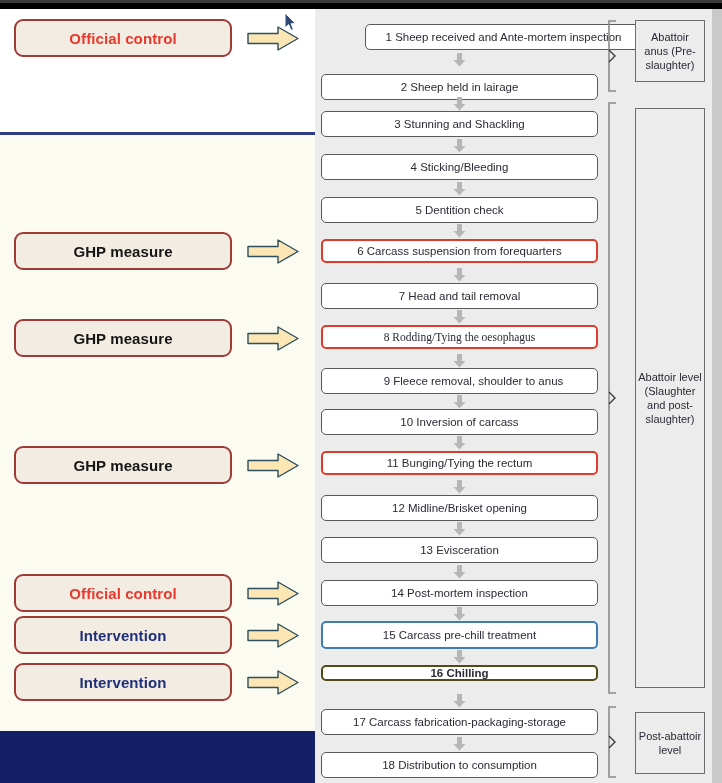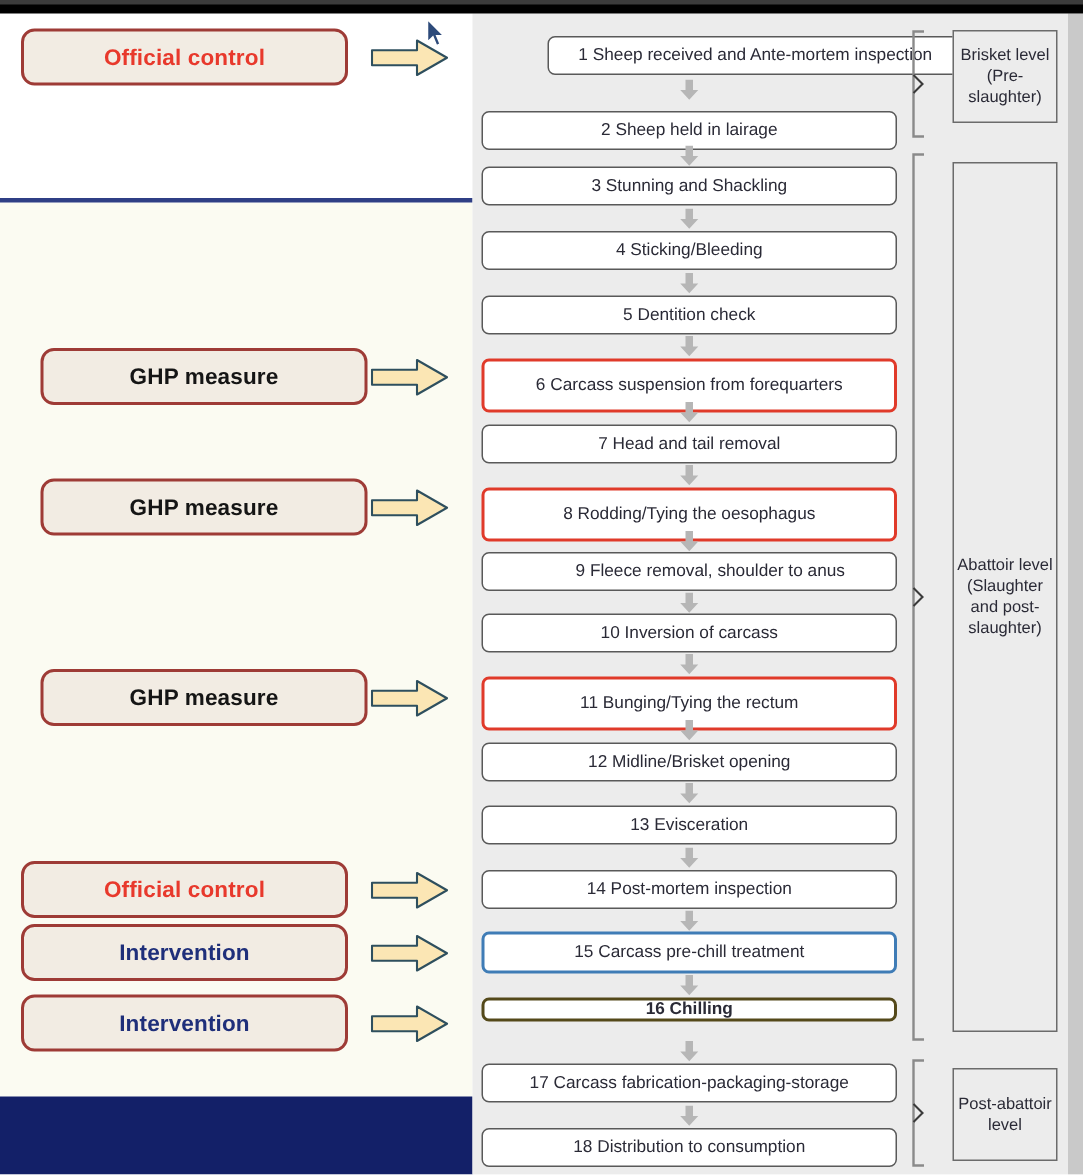--- a/index.html
+++ b/index.html
@@ -71,21 +71,21 @@
     border-radius: 9px;
     background: #f2ece3;
     display: flex;
     align-items: center;
     justify-content: center;
     font-size: 15px;
     font-weight: bold;
     letter-spacing: 0.1px;
   }
   .legend-pill.kind-official { color: #e8392c; }
-  .legend-pill.kind-ghp      { color: #151515; margin-left: 13px; }
+  .legend-pill.kind-ghp      { color: #151515; }
   .legend-pill.kind-interv   { color: #1f2f7a; }
 
   
   .fat-arrow {
     position: absolute;
     left: 247px;
     width: 53px;
     height: 27px;
   }
   .fat-arrow svg { display: block; width: 53px; height: 27px; }
@@ -101,21 +101,21 @@
     border-radius: 5px;
     display: flex;
     align-items: center;
     justify-content: center;
     font-size: 11.5px;
     color: #2a2a36;
     white-space: nowrap;
   }
   .proc-box.hl-red {
     border: 2.5px solid #e03a2a;
-    height: 36px;
+    height: 24px;
   }
   .proc-box.hl-blue {
     border: 2.5px solid #3f7cb6;
     height: 28px;
   }
   .proc-box.hl-olive {
     border: 2.5px solid #54491a;
     height: 16px;
     font-weight: bold;
   }
@@ -282,21 +282,21 @@
         </svg>
       </div>
       <div class="proc-box" style="top: 283px;">
         <span>7  Head and tail removal</span>
       </div>
       <div class="step-arrow" style="top: 310px;">
         <svg viewBox="0 0 13 14">
           <path d="M4,0 L9,0 L9,7 L12.5,7 L6.5,13.5 L0.5,7 L4,7 Z" fill="#b6b6b6"></path>
         </svg>
       </div>
-      <div class="proc-box hl-red" style="top: 325px;">
+      <div class="proc-box hl-red" style="top: 325px; font-family: Liberation Serif, serif;">
         <span>8 Rodding/Tying the oesophagus</span>
       </div>
       <div class="step-arrow" style="top: 353.5px;">
         <svg viewBox="0 0 13 14">
           <path d="M4,0 L9,0 L9,7 L12.5,7 L6.5,13.5 L0.5,7 L4,7 Z" fill="#b6b6b6"></path>
         </svg>
       </div>
       <div class="proc-box" style="top: 368px; padding-left: 28px;">
         <span>9 Fleece removal, shoulder to anus</span>
       </div>
@@ -374,21 +374,21 @@
       </div>
     </div>
   <div id="level-layer">
       <div class="brace" style="top: 20px; height: 72px;">
         <svg viewBox="0 0 17 72" preserveAspectRatio="none">
           <path d="M9,1 L2,1 L2,71 L9,71" fill="none" stroke="#8a8a8a" stroke-width="1.6"></path>
           <path d="M2,30 L8,36 L2,42" fill="none" stroke="#3a3a3a" stroke-width="1.4"></path>
         </svg>
       </div>
       <div class="level-box" style="top: 20px; height: 62px;">
-        <span>Brisket level (Pre-slaughter)</span>
+        <span>Abattoir anus (Pre-slaughter)</span>
       </div>
       <div class="brace" style="top: 102px; height: 592px;">
         <svg viewBox="0 0 17 592" preserveAspectRatio="none">
           <path d="M9,1 L2,1 L2,591 L9,591" fill="none" stroke="#8a8a8a" stroke-width="1.6"></path>
           <path d="M2,290 L8,296 L2,302" fill="none" stroke="#3a3a3a" stroke-width="1.4"></path>
         </svg>
       </div>
       <div class="level-box" style="top: 108px; height: 580px;">
         <span>Abattoir level (Slaughter and post-slaughter)</span>
       </div>

